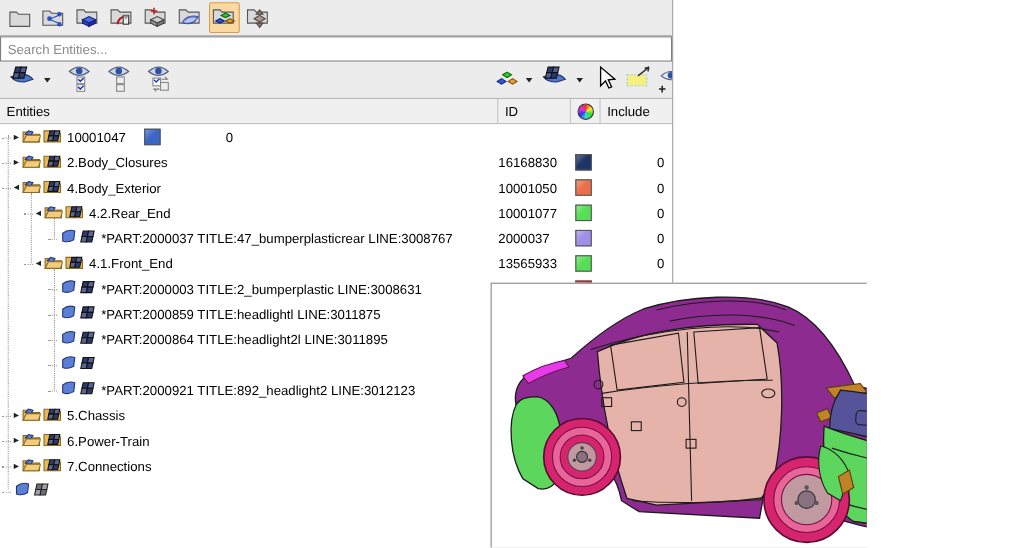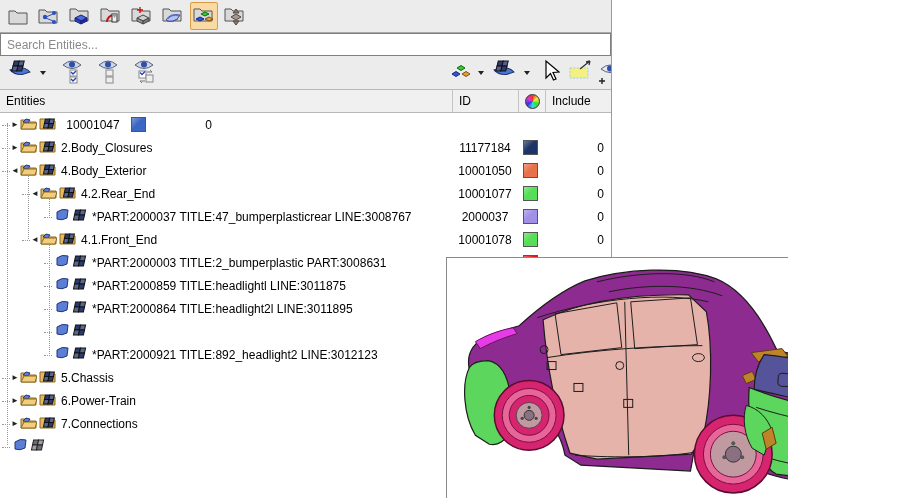--- a/index.html
+++ b/index.html
@@ -37,21 +37,21 @@
               background:conic-gradient(#e33,#ee3,#3d3,#3dd,#33e,#d3d,#e33);}
 
   
   .tree{position:relative;height:345px;overflow:hidden;background:#fff;}
   .tree-row{height:23px;display:flex;align-items:center;box-sizing:border-box;}
   .indent0{padding-left:2px;}  .indent1{padding-left:22px;}  .indent2{padding-left:44px;}
   .arrow{font-size:8px;color:#222;width:9px;flex:none;line-height:1;}
   .hstub{width:8px;height:1px;border-bottom:1px dotted #999;flex:none;margin-right:1px;}
   .icon-pair{display:flex;align-items:center;gap:2px;flex:none;margin-right:5px;}
   .row-label{flex:1;white-space:nowrap;overflow:hidden;}
-  .cell-id{width:64px;text-align:center;flex:none;}
+  .cell-id{width:64px;text-align:left;flex:none;}
   .cell-color{width:27px;display:flex;justify-content:center;flex:none;}
   .swatch{width:15px;height:15px;border:1px solid #555;box-sizing:border-box;display:none;}
   .cell-include{width:60px;text-align:right;flex:none;padding-right:7px;}
   .vline{position:absolute;width:0;border-left:1px dotted #999;}
 
   
   .model-window{position:absolute;left:446px;top:257px;width:474px;height:240px;
                 background:#fff;border:1px solid #8a8a8a;z-index:5;}
 </style>
 </head>
@@ -276,21 +276,21 @@
                     <rect width="4.5" height="4.5" fill="#2c3a6e" stroke="#111"></rect>
                     <rect x="4.5" width="4.5" height="4.5" fill="#5a6890" stroke="#111"></rect>
                     <rect y="4.5" width="4.5" height="4.5" fill="#5a6890" stroke="#111"></rect>
                     <rect x="4.5" y="4.5" width="4.5" height="4.5" fill="#2c3a6e" stroke="#111"></rect>
                   </g>
                 </svg>
         </span>
 
       </span>
       <span class="row-label">2.Body_Closures</span>
-      <span class="cell-id">11177184</span>
+      <span class="cell-id">16168830</span>
       <span class="cell-color">
               <span class="swatch" style="display: block; background: linear-gradient(135deg, rgba(255, 255, 255, 0.333), transparent 45%), rgb(29, 52, 104);"></span>
             </span>
       <span class="cell-include">0</span>
     </div>
 
     <div class="tree-row assembly indent0">
       <span class="hstub"></span>
       <span class="arrow">◄</span>
       <span class="icon-pair">
@@ -402,21 +402,21 @@
                     <rect width="4.5" height="4.5" fill="#2c3a6e" stroke="#111"></rect>
                     <rect x="4.5" width="4.5" height="4.5" fill="#5a6890" stroke="#111"></rect>
                     <rect y="4.5" width="4.5" height="4.5" fill="#5a6890" stroke="#111"></rect>
                     <rect x="4.5" y="4.5" width="4.5" height="4.5" fill="#2c3a6e" stroke="#111"></rect>
                   </g>
                 </svg>
         </span>
 
       </span>
       <span class="row-label">4.1.Front_End</span>
-      <span class="cell-id">10001078</span>
+      <span class="cell-id">13565933</span>
       <span class="cell-color">
               <span class="swatch" style="display: block; background: linear-gradient(135deg, rgba(255, 255, 255, 0.333), transparent 45%), rgb(87, 222, 87);"></span>
             </span>
       <span class="cell-include">0</span>
     </div>
 
     <div class="tree-row part indent2">
       <span class="hstub"></span>
       <span class="arrow" style="width: 2px;"></span>
       <span class="icon-pair">
@@ -431,21 +431,21 @@
                   <g transform="skewX(-12) translate(4,2)">
                     <rect width="5" height="5" fill="#2c3a6e" stroke="#111"></rect>
                     <rect x="5" width="5" height="5" fill="#5a6890" stroke="#111"></rect>
                     <rect y="5" width="5" height="5" fill="#5a6890" stroke="#111"></rect>
                     <rect x="5" y="5" width="5" height="5" fill="#2c3a6e" stroke="#111"></rect>
                   </g>
                 </svg>
         </span>
 
       </span>
-      <span class="row-label">*PART:2000003 TITLE:2_bumperplastic PART:3008631</span>
+      <span class="row-label">*PART:2000003 TITLE:2_bumperplastic LINE:3008631</span>
       <span class="cell-id">2000003</span>
       <span class="cell-color">
               <span class="swatch" style="display: block; background: linear-gradient(135deg, rgba(255, 255, 255, 0.333), transparent 45%), rgb(227, 18, 18);"></span>
             </span>
       <span class="cell-include">0</span>
     </div>
 
     <div class="tree-row part indent2">
       <span class="hstub"></span>
       <span class="arrow" style="width: 2px;"></span>

